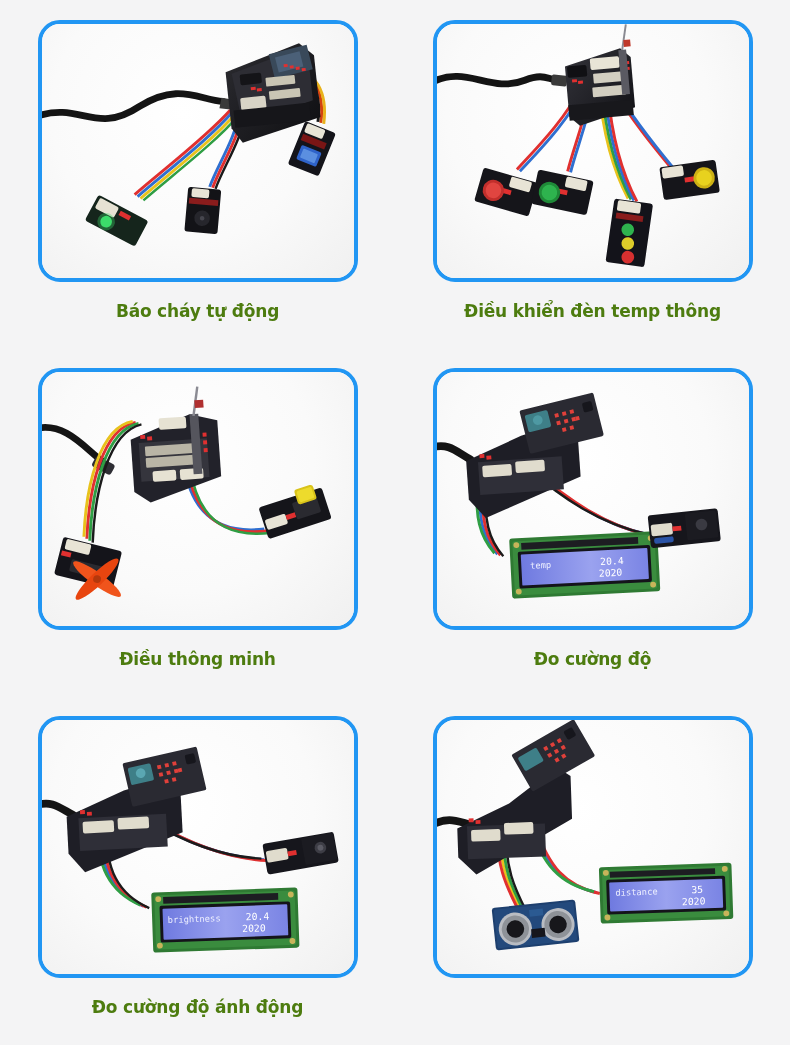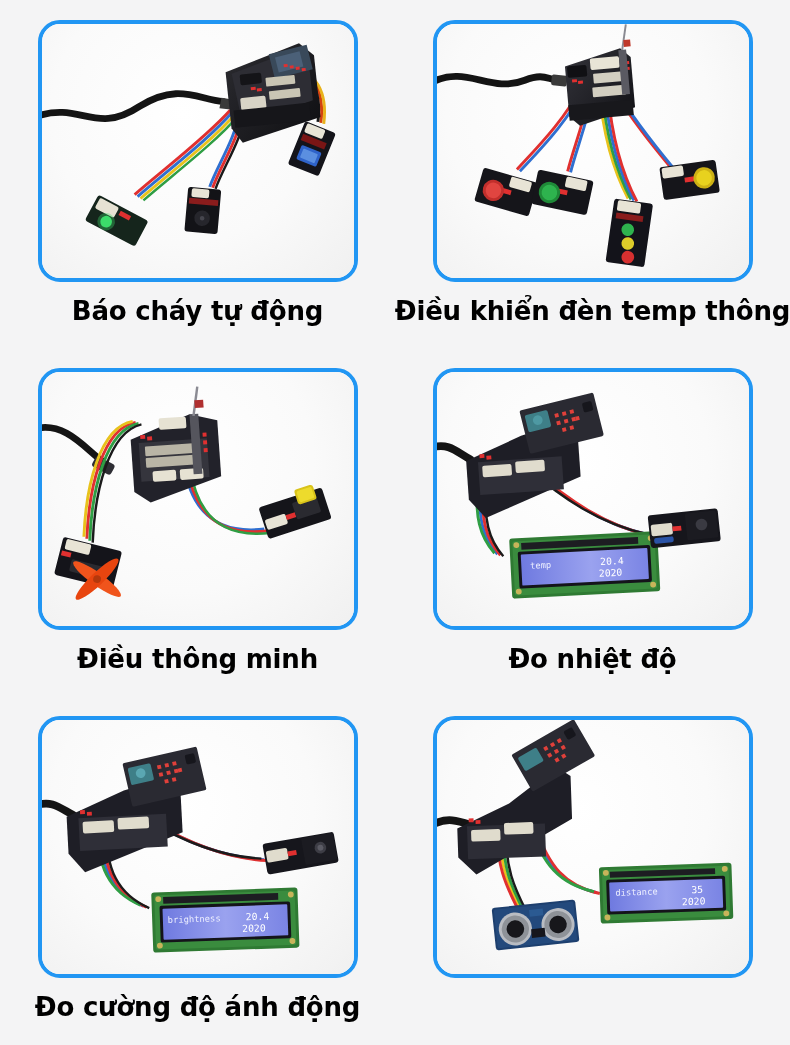--- a/index.html
+++ b/index.html
@@ -33,23 +33,23 @@
     width: 320px;
     height: 262px;
     margin-top: 20px;
     border: 4px solid #2196f3;
     border-radius: 22px;
     background: #fbfbfb;
     overflow: hidden;
   }
   .caption {
     margin-top: 12px;
-    font-size: 26px;
+    font-size: 17px;
     font-weight: bold;
-    color: #000000;
+    color: #4d7c0f;
     letter-spacing: -0.2px;
     white-space: nowrap;
     text-align: center;
     line-height: 34px;
   }
   
   .photo {
     position: absolute;
     inset: 0;
     background:
@@ -361,21 +361,21 @@
               <rect x="0" y="0" width="72" height="34" rx="3" fill="#16161c"></rect>
               <rect x="2" y="10" width="22" height="12" rx="2" fill="#e0dccd"></rect>
               <rect x="24" y="14" width="9" height="5" fill="#e03030"></rect>
               <rect x="38" y="2" width="32" height="28" rx="2" fill="#1b1b21"></rect>
               <circle cx="54" cy="15" r="6" fill="#3a3a42"></circle>
               <rect x="4" y="24" width="20" height="6" rx="2" fill="#2f63c9" opacity="0.8"></rect>
             </g>
           </svg>
         </div>
       </div>
-      <div class="caption">Đo nhiệt độ</div>
+      <div class="caption">Đo cường độ</div>
     </div>
 
     <div class="cell">
       <div class="card">
         <div class="photo">
           <svg viewBox="0 0 320 262" preserveAspectRatio="none">
             <defs>
               <linearGradient id="lcd5" x1="0" y1="0" x2="1" y2="0">
                 <stop offset="0" stop-color="#6f7ae0"></stop>
                   <stop offset="0.5" stop-color="#9aa2ef"></stop>

